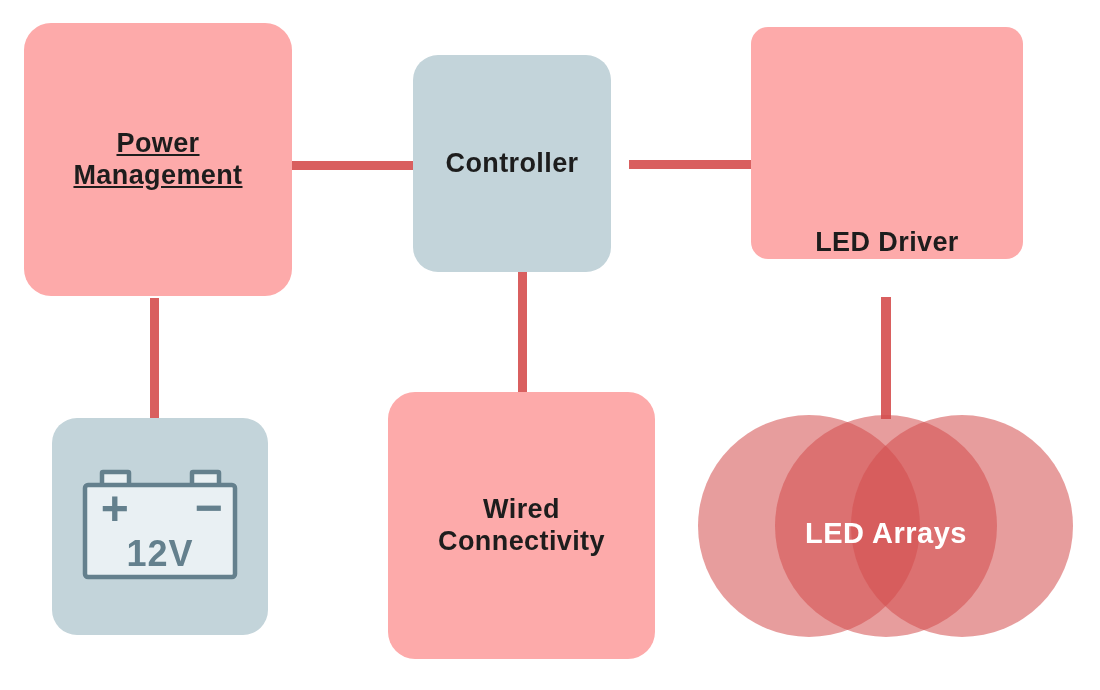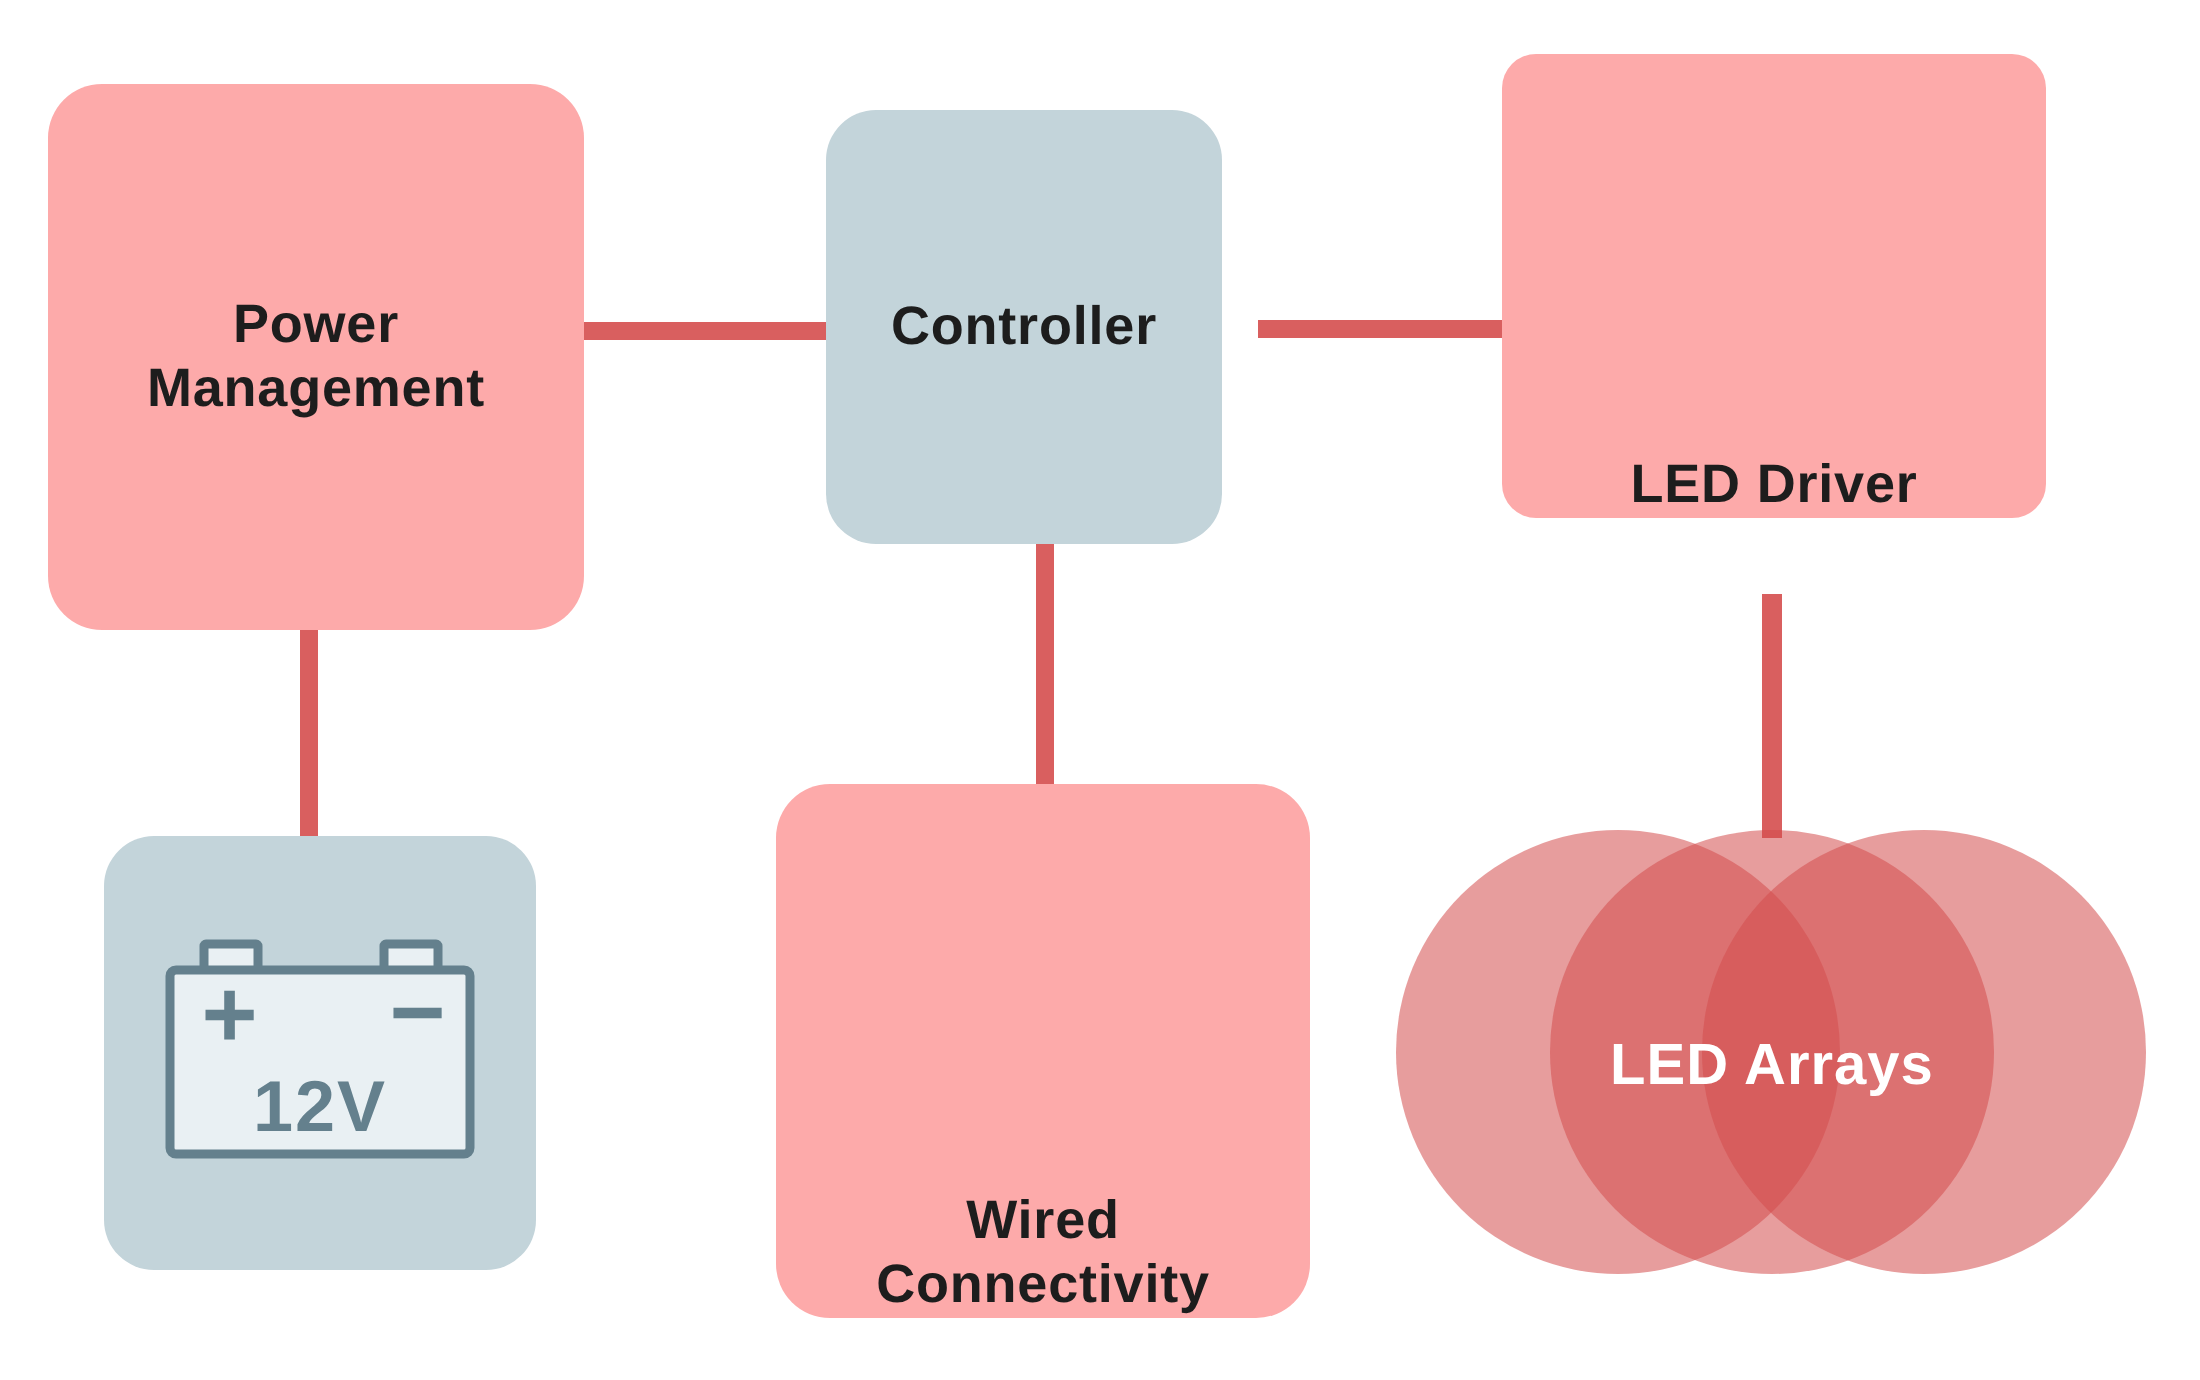--- a/index.html
+++ b/index.html
@@ -52,21 +52,21 @@
 <body>
 
 <div class="canvas">
 
   <div class="edge" style="left:290px;top:161px;width:125px;height:9px;"></div>
   <div class="edge" style="left:629px;top:160px;width:124px;height:9px;"></div>
   <div class="edge" style="left:150px;top:298px;width:9px;height:122px;"></div>
   <div class="edge" style="left:518px;top:270px;width:9px;height:124px;"></div>
   <div class="edge" style="left:881px;top:297px;width:10px;height:122px;"></div>
 
-  <div class="box pink" style="left:24px;top:42px;width:268px;height:273px;border-radius:27px;">
+  <div class="box pink" style="left:24px;top:23px;width:268px;height:273px;border-radius:27px;text-decoration:underline;">
     <span style="max-width:230px;">Power Management</span>
   </div>
 
   <div class="box blue" style="left:413px;top:55px;width:198px;height:217px;border-radius:25px;">
     <span>Controller</span>
   </div>
 
   <div class="box pink" style="left:751px;top:27px;width:272px;height:232px;border-radius:17px;align-items:flex-end;">
     <span>LED Driver</span>
   </div>
@@ -75,21 +75,21 @@
     <svg class="battery-svg" width="170" height="125" viewBox="0 0 170 125">
       <rect x="27" y="8" width="27" height="14" rx="1" fill="var(--battery-fill)" stroke="var(--battery-stroke)" stroke-width="4.5"></rect>
       <rect x="117" y="8" width="27" height="14" rx="1" fill="var(--battery-fill)" stroke="var(--battery-stroke)" stroke-width="4.5"></rect>
       <rect x="10" y="21" width="150" height="92" rx="3" fill="var(--battery-fill)" stroke="var(--battery-stroke)" stroke-width="4.5"></rect>
       <text x="40" y="44" text-anchor="middle" dominant-baseline="central" font-size="48" font-weight="600" fill="var(--battery-stroke)">+</text>
       <text x="134" y="43" text-anchor="middle" dominant-baseline="central" font-size="48" font-weight="600" fill="var(--battery-stroke)">−</text>
       <text x="85" y="89" text-anchor="middle" dominant-baseline="central" font-size="36" font-weight="600" letter-spacing="1" fill="var(--battery-stroke)">12V</text>
     </svg>
   </div>
 
-  <div class="box pink" style="left:388px;top:392px;width:267px;height:267px;border-radius:27px;align-items:flex-end;">
+  <div class="box pink" style="left:388px;top:392px;width:267px;height:267px;border-radius:27px;">
     <span style="max-width:230px;">Wired Connectivity</span>
   </div>
 
   <div class="circle" style="left:698px;top:415px;"></div>
   <div class="circle" style="left:775px;top:415px;"></div>
   <div class="circle" style="left:851px;top:415px;"></div>
   <div class="arrays-label">LED Arrays</div>
 
 </div>
 

